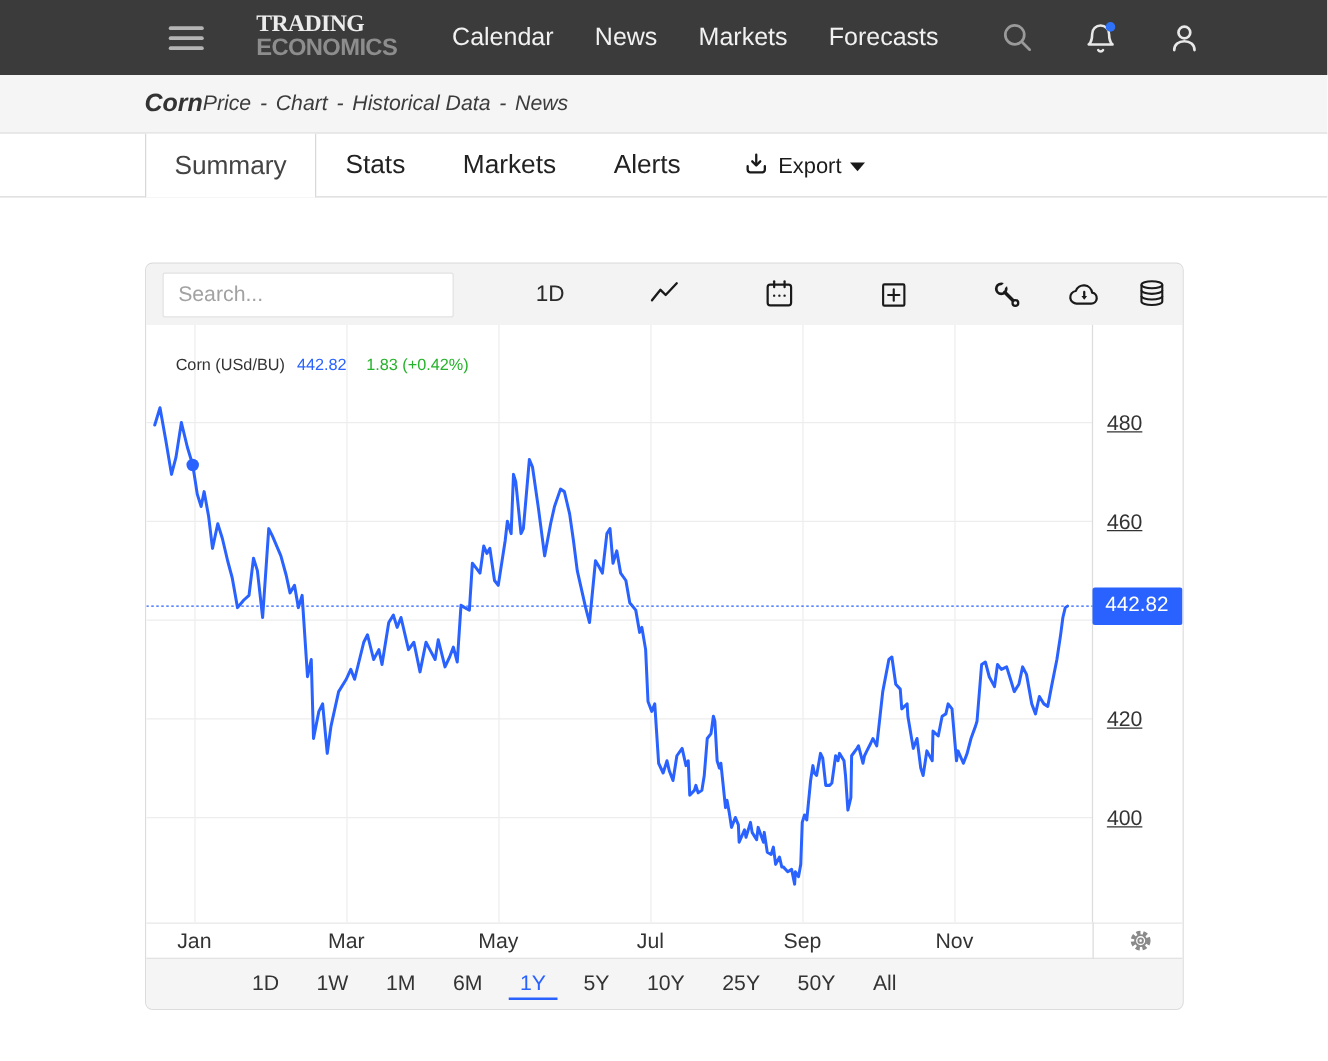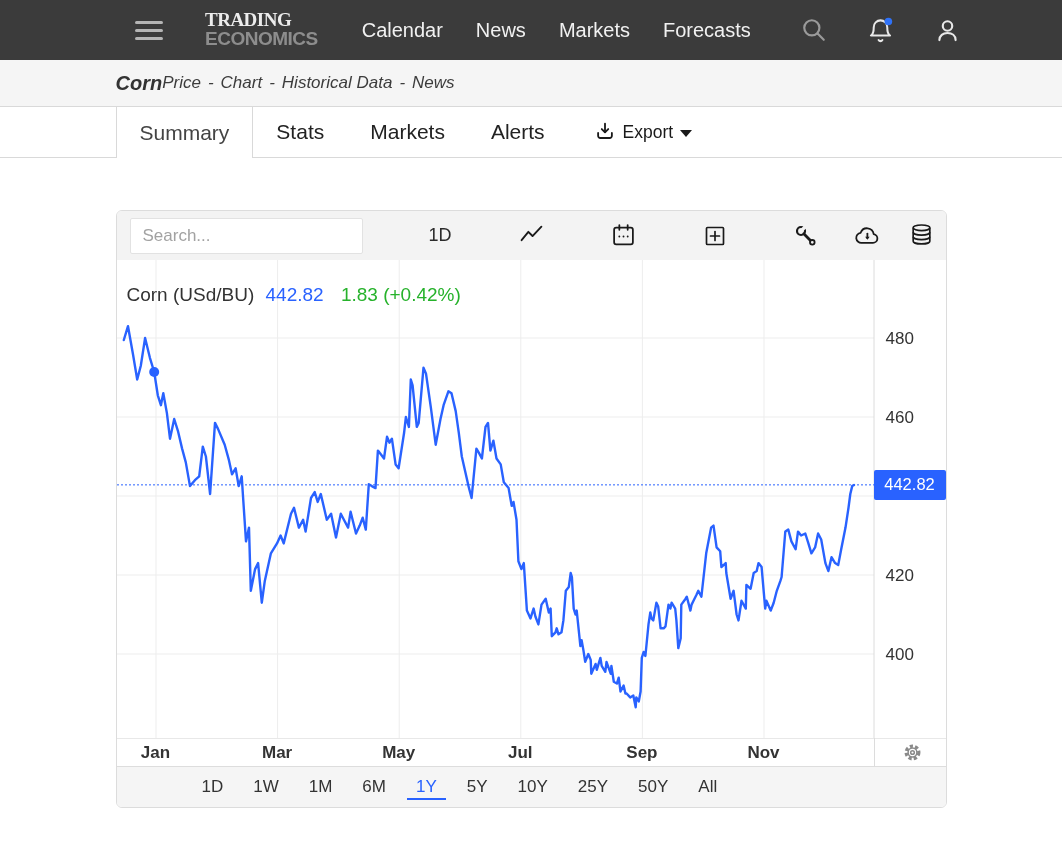--- a/index.html
+++ b/index.html
@@ -41,29 +41,29 @@
   .search-input { width:233px; height:36px; background:#fff; border:1px solid #e2e2e2; border-radius:2px;
     font-size:17px; padding:0 12px; color:#333; outline:none; font-family:inherit; }
   .search-input::placeholder { color:#a2a2a2; }
   .interval { font-size:18px; color:#2b2b2b; margin-left:30px; cursor:pointer; }
   .tb-icon { margin-left:31px; display:flex; cursor:pointer; }
   .tb-right { margin-left:auto; display:flex; align-items:center; gap:28px; }
   .tb-right .tb-icon { margin-left:0; }
 
   .plot { position:relative; height:478px; background:#fff; }
   .plot svg.chart-svg { position:absolute; left:0; top:0; }
-  .legend { position:absolute; left:10px; top:24px; font-size:19px; z-index:3; white-space:nowrap; }
+  .legend { position:absolute; left:24px; top:24px; font-size:13px; z-index:3; white-space:nowrap; }
   .legend .sym { color:#333; }
   .legend .price { color:#2962ff; margin-left:6px; }
   .legend .chg { color:#26b22b; margin-left:12px; }
-  .ytick { position:absolute; left:769px; width:54px; font-size:17px; color:#333; z-index:2; }
+  .ytick { position:absolute; left:769px; width:54px; font-size:17px; color:#333; z-index:2;text-decoration:underline; }
   .price-badge { position:absolute; left:757px; width:72px; height:30px; background:#2962ff; color:#fff;
     font-size:16.5px; display:flex; align-items:center; justify-content:center; border-radius:2px; z-index:3; }
 
-  .xaxis { position:relative; height:28px; border-top:1px solid #e8e8e8; background:#fff;font-weight:bold; }
+  .xaxis { position:relative; height:28px; border-top:1px solid #e8e8e8; background:#fff; }
   .xtick { position:absolute; top:4px; font-size:17px; color:#333; transform:translateX(-50%); }
   .axis-vline { position:absolute; left:757px; top:-1px; width:1px; height:29px; background:#dcdcdc; }
   .gear { position:absolute; right:22px; top:2px; cursor:pointer; display:flex; }
 
   .rangebar { height:41px; background:#f5f5f5; border-top:1px solid #ddd; display:flex; align-items:center; padding-left:76px; gap:12px; }
   .range-btn { font-size:17px; color:#333; padding:3px 9px; cursor:pointer; }
   .range-btn.active { color:#2962ff; padding-bottom:1px; border-bottom:2px solid #2962ff; }
 </style>
 </head>
 <body>

